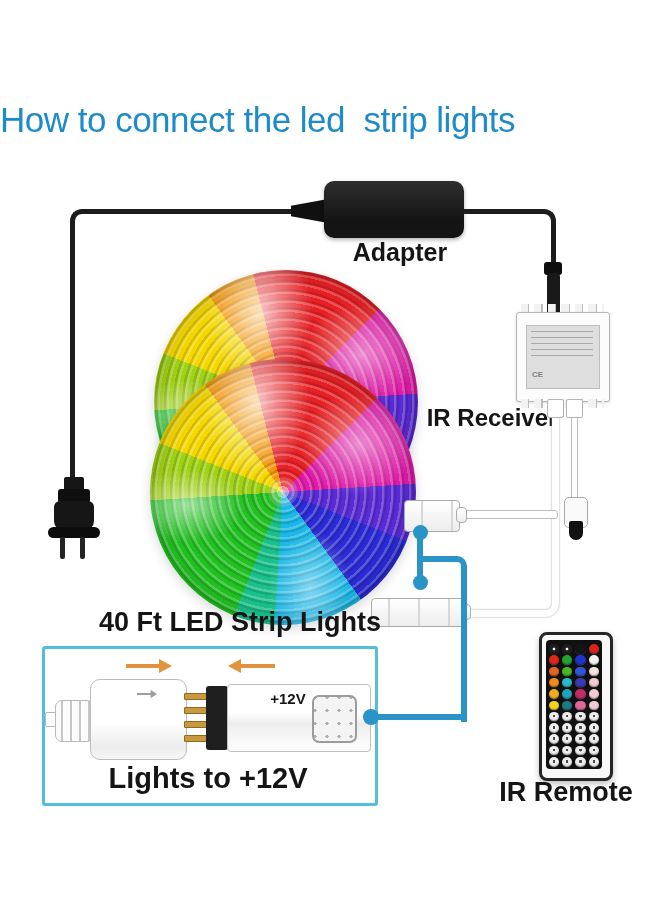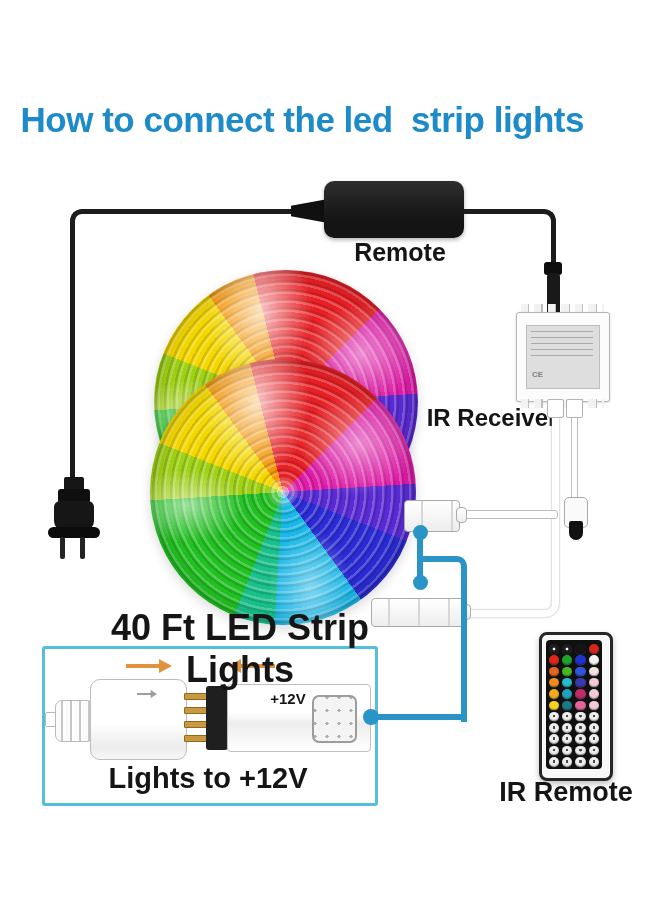--- a/index.html
+++ b/index.html
@@ -2,21 +2,21 @@
 <html style="--title-blue: #1d8bca; --callout-blue: #2a94c7; --arrow-orange: #e0923c; --detail-box-border: #54bede; --cord-black: #1c1c1c;"><head>
 <meta charset="utf-8">
 <style>
   html,body{margin:0;padding:0;background:#ffffff;}
   #canvas{position:relative;width:660px;height:900px;margin:0 auto;background:#ffffff;overflow:hidden;
           font-family:"Liberation Sans",sans-serif;}
   .abs{position:absolute;}
   .lbl{position:absolute;font-weight:700;color:#151515;text-align:center;}
 
   
-  #title{left:0;top:100px;width:584px;text-align:right;font-size:35px;font-weight:700;
+  #title{left:0;top:100px;width:584px;text-align:left;font-size:35px;font-weight:400;
          color:var(--title-blue,#1d8bca);letter-spacing:-0.5px;white-space:pre;}
 
   
   #power-cord{left:70px;top:209px;width:224px;height:270px;
               border-left:5px solid var(--cord-black,#1c1c1c);border-top:5px solid var(--cord-black,#1c1c1c);
               border-top-left-radius:12px;}
   .plugpart{position:absolute;background:#161616;}
   #plug-neck{left:64px;top:477px;width:20px;height:14px;border-radius:2px;}
   #plug-collar{left:58px;top:489px;width:32px;height:14px;border-radius:3px;background:#0f0f0f;}
   #plug-body{left:54px;top:501px;width:40px;height:30px;border-radius:6px 6px 10px 10px;}
@@ -98,21 +98,21 @@
   #cdot-1{left:413px;top:525px;width:15px;height:15px;}
   #cdot-2{left:413px;top:575px;width:15px;height:15px;}
   #cdot-3{left:363px;top:709px;width:16px;height:16px;}
   #cline-v{left:417px;top:530px;width:6px;height:52px;background:var(--callout-blue,#2a94c7);z-index:7;}
   #cline-L{left:421px;top:556px;width:40px;height:160px;z-index:7;
            border-top:6px solid var(--callout-blue,#2a94c7);border-right:6px solid var(--callout-blue,#2a94c7);
            border-top-right-radius:10px;}
   #cline-h{left:370px;top:714px;width:92px;height:6px;background:var(--callout-blue,#2a94c7);z-index:7;}
 
   
-  #strip-label{left:55px;top:607px;width:370px;font-size:36px;z-index:6;}
+  #strip-label{left:55px;top:607px;width:370px;font-size:27px;z-index:6;}
   #detail-box{left:42px;top:646px;width:330px;height:154px;background:#fff;border:3px solid var(--detail-box-border,#54bede);
               border-radius:3px;z-index:2;}
   .arrowline{position:absolute;height:4px;background:var(--arrow-orange,#e0923c);z-index:3;}
   .arrowhead{position:absolute;width:0;height:0;border-top:7px solid transparent;border-bottom:7px solid transparent;z-index:3;}
   .arrowhead.r{border-left:13px solid var(--arrow-orange,#e0923c);}
   .arrowhead.l{border-right:13px solid var(--arrow-orange,#e0923c);}
   #arrR-line{left:126px;top:664px;width:34px;}
   #arrR-head{left:159px;top:659px;}
   #arrL-head{left:228px;top:659px;}
   #arrL-line{left:241px;top:664px;width:34px;}
@@ -151,21 +151,21 @@
   <div id="power-cord" class="abs"></div>
   <div id="plug-neck" class="plugpart"></div>
   <div id="plug-collar" class="plugpart"></div>
   <div id="plug-body" class="plugpart"></div>
   <div id="plug-flange" class="plugpart"></div>
   <div id="plug-prong-l" class="plugpart"></div>
   <div id="plug-prong-r" class="plugpart"></div>
 
   <div id="adapter-relief" class="abs"></div>
   <div id="adapter-body" class="abs"></div>
-  <div id="adapter-label" class="lbl">Remote</div>
+  <div id="adapter-label" class="lbl">Adapter</div>
   <div id="adapter-out-cord" class="abs"></div>
   <div id="dc-jack" class="abs"></div>
   <div id="dc-barrel" class="abs"></div>
 
   <div id="coil-back" class="coil"></div>
   <div id="coil-front" class="coil"></div>
 
   <div id="wire-main" class="abs"></div>
   <div id="wire-conn1" class="wwire"></div>
   <div id="wire-eye" class="wwire"></div>

